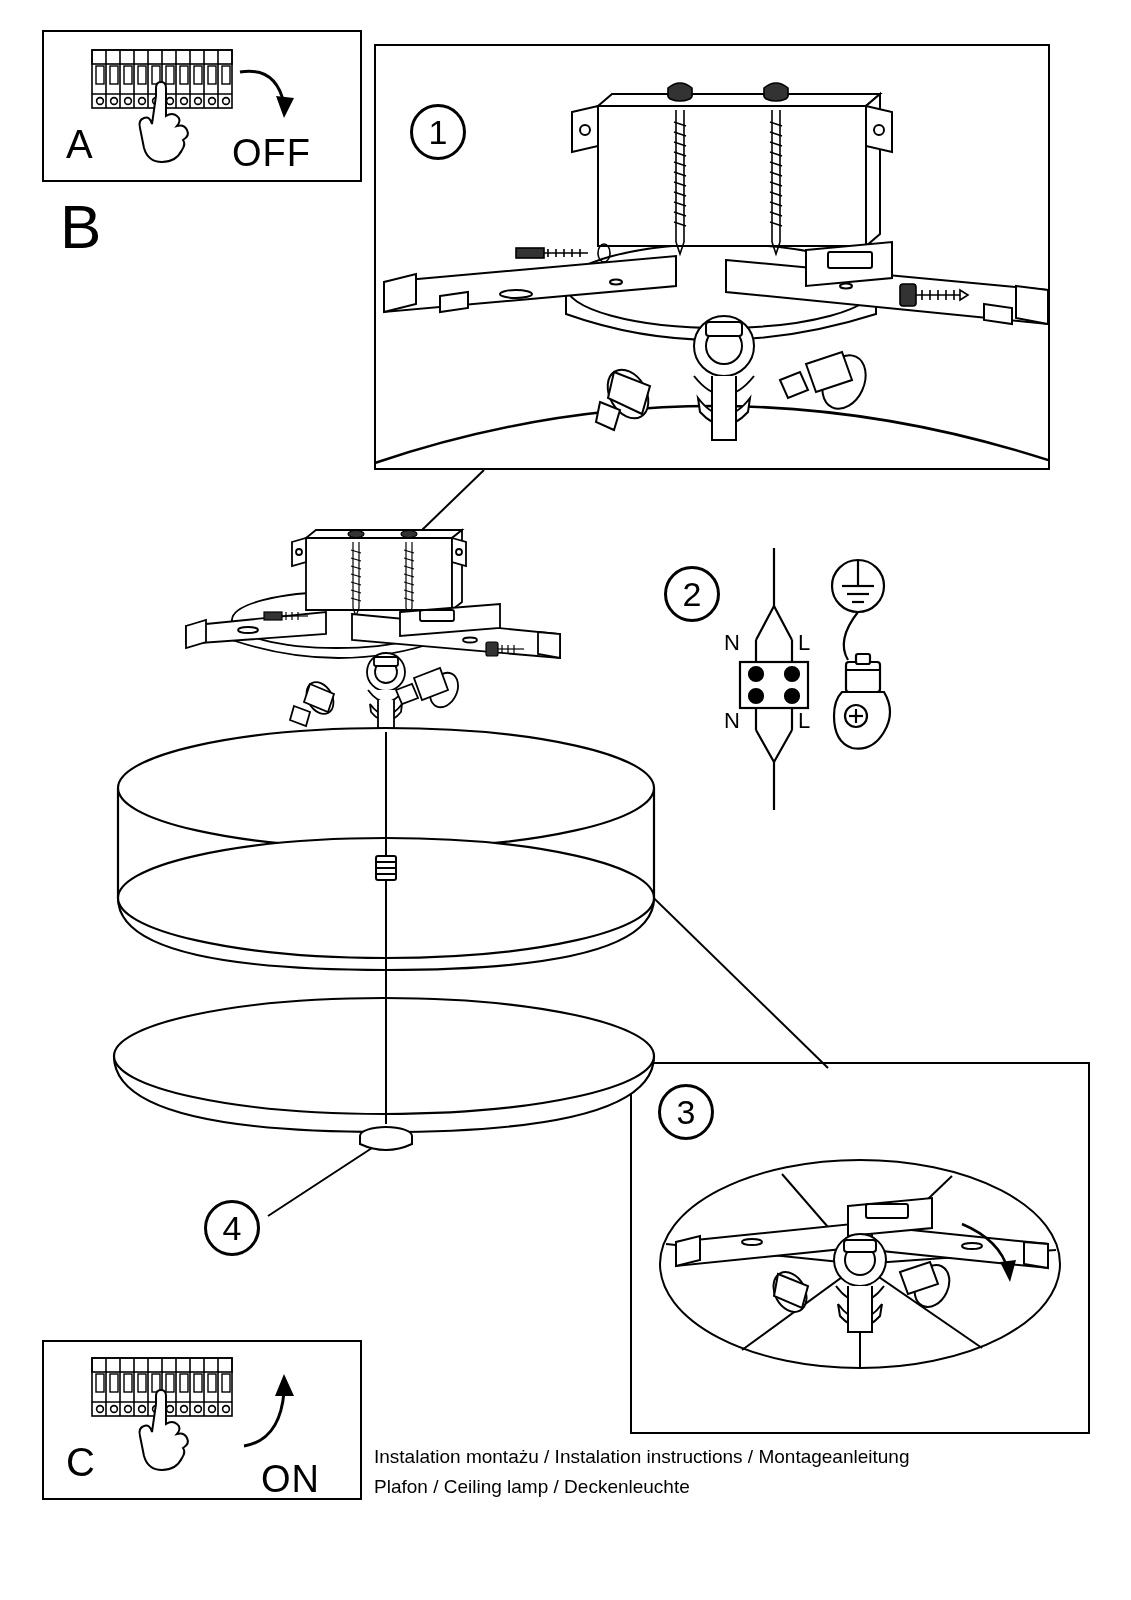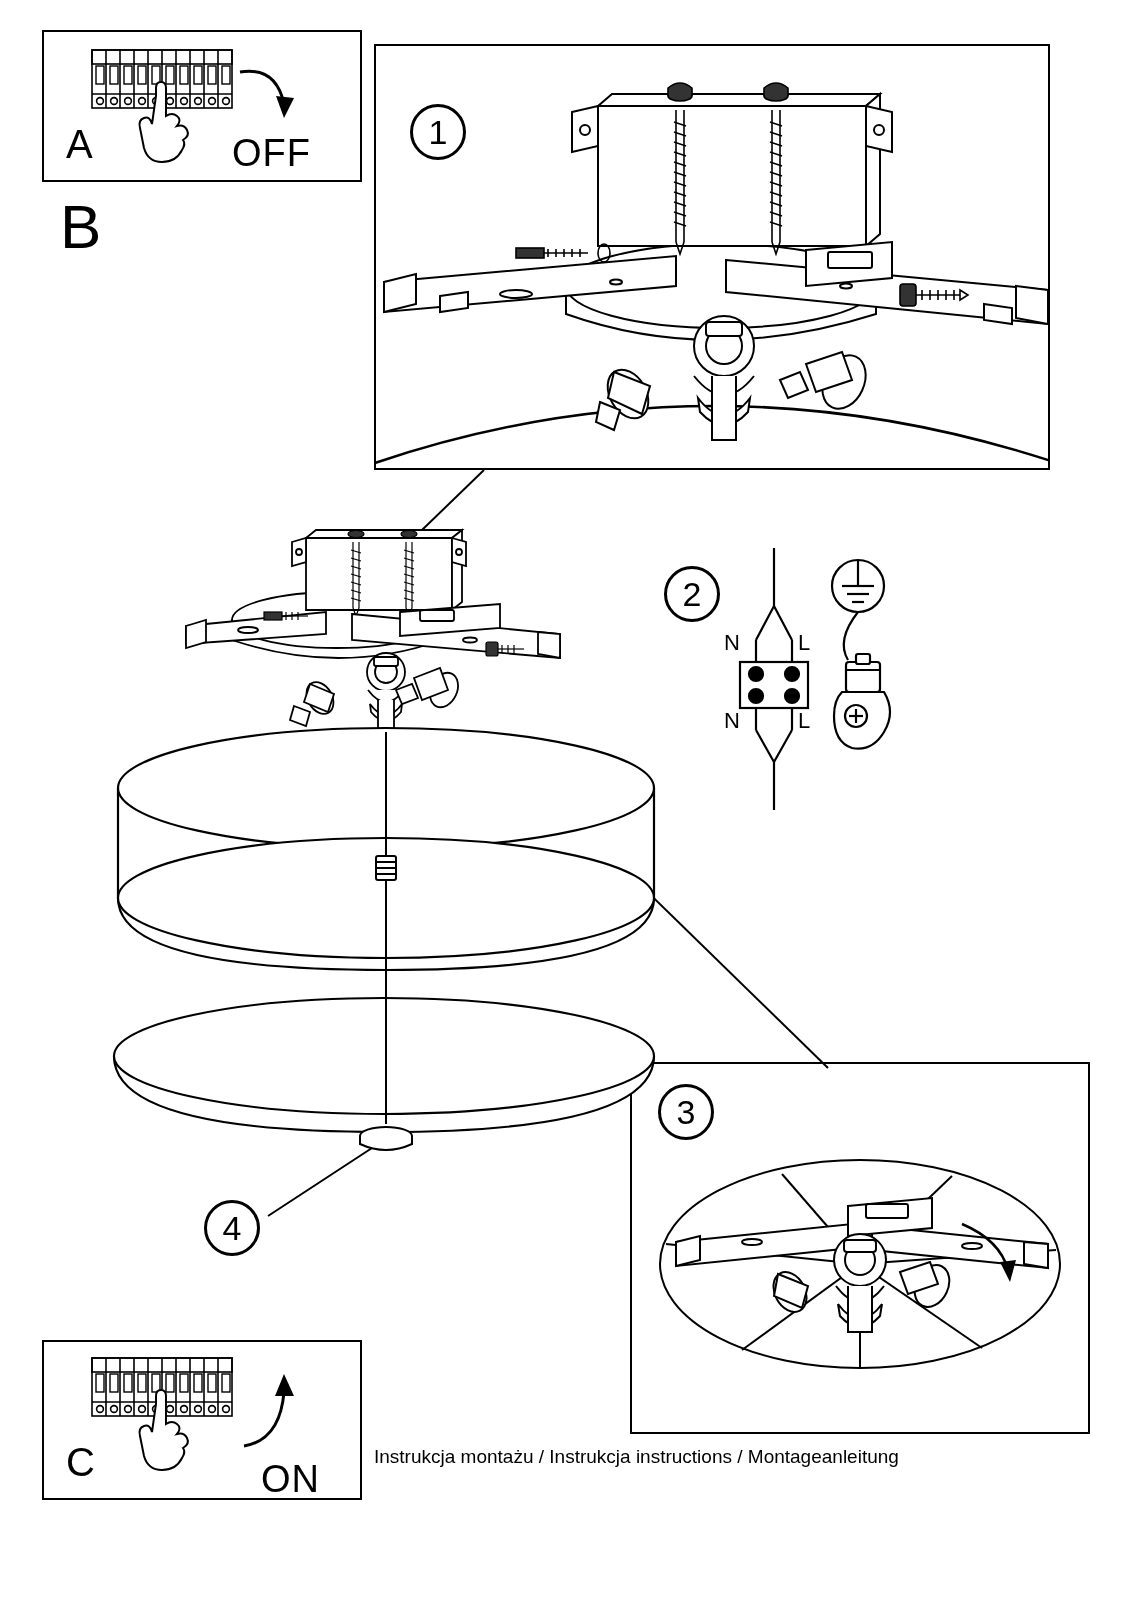--- a/index.html
+++ b/index.html
@@ -530,15 +530,16 @@
   </svg>
 
   <div class="circle-num" style="left:664px; top:566px;">2</div>
   <div class="circle-num" style="left:204px; top:1200px;">4</div>
 
   <div class="wire-label" style="left:724px; top:630px;">N</div>
   <div class="wire-label" style="left:798px; top:630px;">L</div>
   <div class="wire-label" style="left:724px; top:708px;">N</div>
   <div class="wire-label" style="left:798px; top:708px;">L</div>
 
-  <div class="caption" id="caption-line1">Instrukcja montażu / Instrukcja instructions / Montageanleitung</div>
+  <div class="caption" id="caption-line1">Instalation montażu / Instalation instructions / Montageanleitung</div>
+  <div class="caption" id="caption-line2">Plafon / Ceiling lamp / Deckenleuchte</div>
 
 </div>
 
 </body></html>

